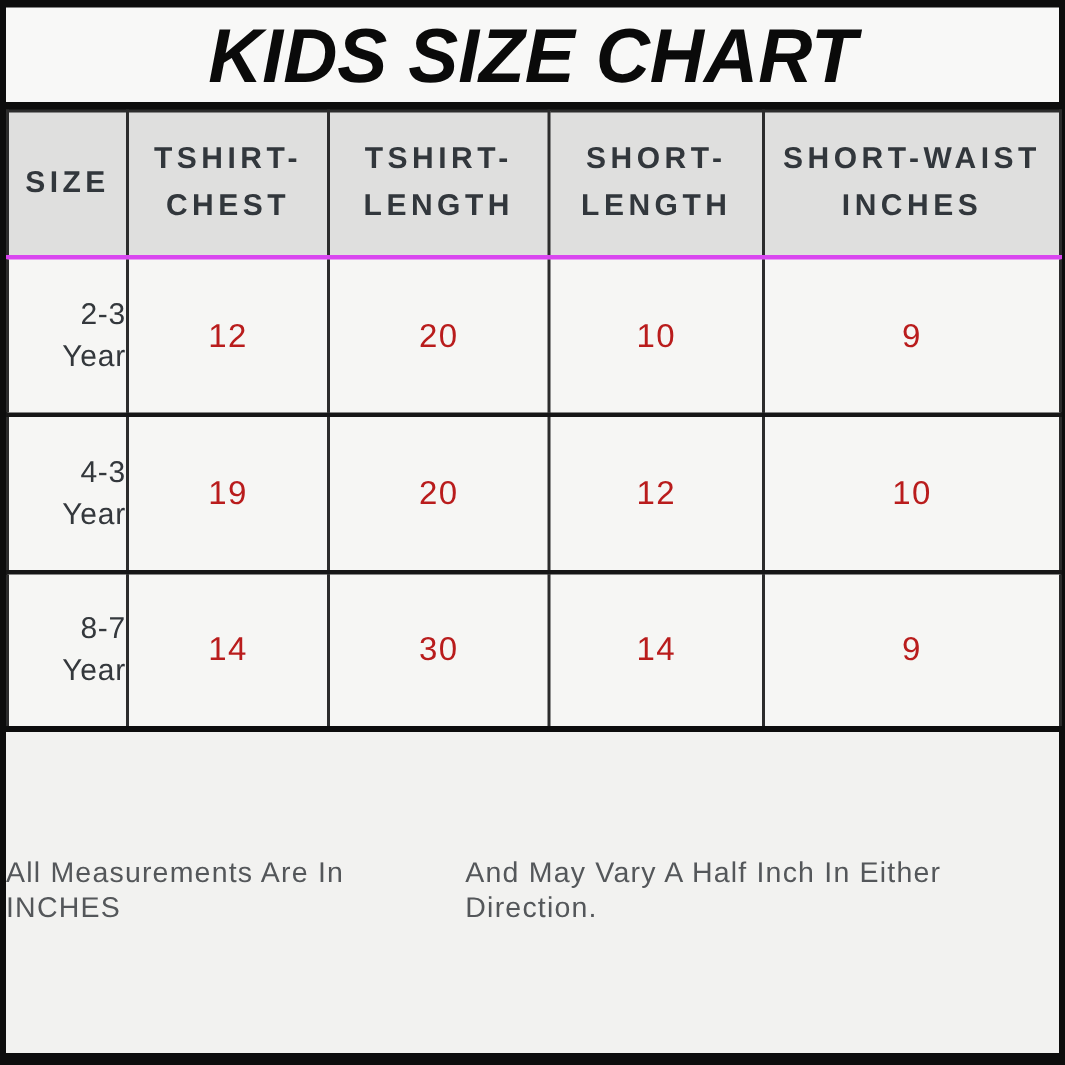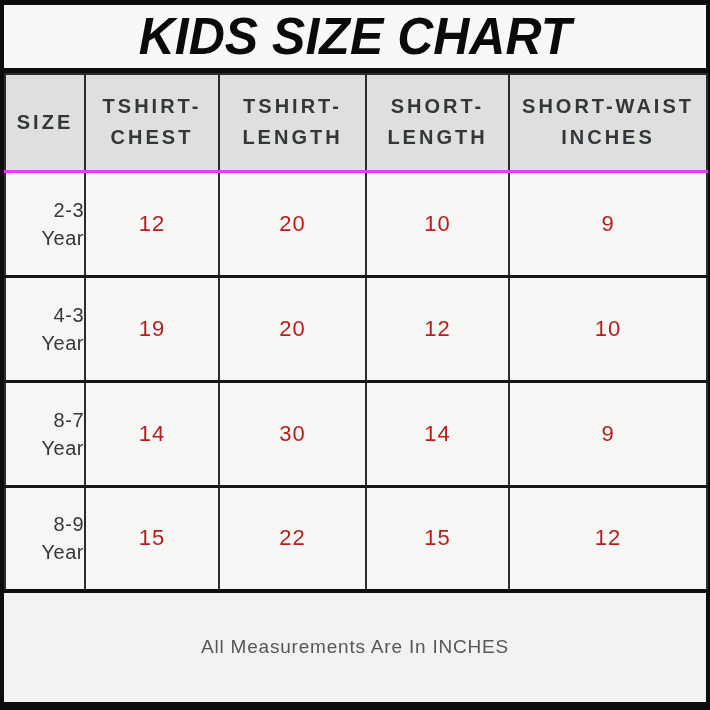--- a/index.html
+++ b/index.html
@@ -137,28 +137,21 @@
         <td>10</td>
       </tr>
       <tr>
         <th>8-7
 Year</th>
         <td>14</td>
         <td>30</td>
         <td>14</td>
         <td>9</td>
       </tr>
-      <tr>
-        <th>8-9
-Year</th>
-        <td>15</td>
-        <td>22</td>
-        <td>15</td>
-        <td>12</td>
-      </tr>
     </tbody>
   </table>
 
   <div class="footer">
     <p>All Measurements Are In INCHES</p>
+    <p>And May Vary A Half Inch In Either Direction.</p>
   </div>
 
 </div>
 
 </body></html>

